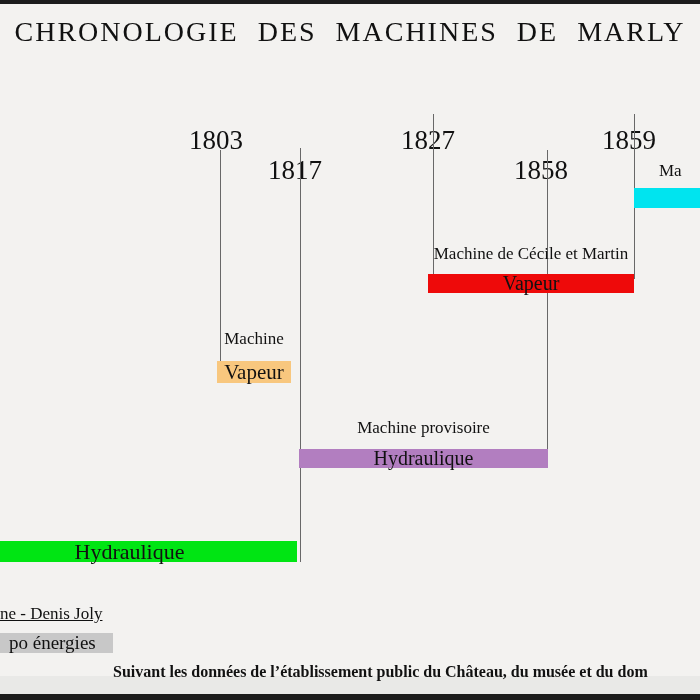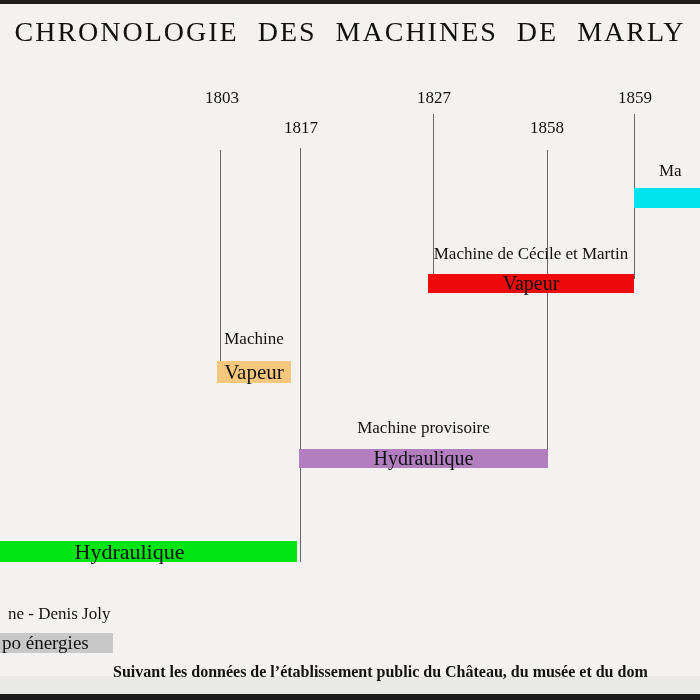--- a/index.html
+++ b/index.html
@@ -12,22 +12,22 @@
   }
   .frame{position:absolute;left:0;width:700px;background:#1c1c1c;}
   .frame.top{top:0;height:4px;}
   .frame.bottom{top:694px;height:6px;}
   .title{
     position:absolute;top:16px;left:0;width:700px;
     text-align:center;font-size:28px;letter-spacing:2px;word-spacing:10px;
     white-space:nowrap;
   }
   .year{
-    position:absolute;width:66px;text-align:center;
-    font-size:17px;line-height:22px;
+    position:absolute;width:66px;text-align:left;
+    font-size:27px;line-height:22px;margin-top:42px;
   }
   .vline{position:absolute;width:1px;background:#686868;z-index:1;}
   .bar{
     position:absolute;z-index:2;
     text-align:center;font-size:20px;
     display:flex;align-items:center;justify-content:center;
     white-space:nowrap;
   }
   .mlabel{
     position:absolute;z-index:3;font-size:17px;line-height:19px;
@@ -76,22 +76,22 @@
 
   <div class="mlabel center" style="left:299px;top:418px;width:249px;">Machine provisoire</div>
   <div class="bar" style="left: 299px; top: 449px; width: 249px; height: 19px; font-size: 20px; background: rgb(178, 126, 192);">
     <span>Hydraulique</span>
   </div>
 
   <div class="bar" style="left: 0px; top: 541px; width: 297px; height: 21px; font-size: 22px; padding-right: 38px; box-sizing: border-box; background: rgb(0, 229, 19);">
     <span>Hydraulique</span>
   </div>
 
-  <div class="mlabel" style="left:8px;top:604px;">ne - Denis Joly</div>
-  <div class="bar" style="left: 0px; top: 633px; width: 113px; height: 20px; font-size: 19px; justify-content: flex-start; padding-left: 2px; box-sizing: border-box; background: rgb(200, 200, 200);">
+  <div class="mlabel" style="left:0px;top:604px;text-decoration:underline;">ne - Denis Joly</div>
+  <div class="bar" style="left: 0px; top: 633px; width: 113px; height: 20px; font-size: 19px; justify-content: flex-start; padding-left: 9px; box-sizing: border-box; background: rgb(200, 200, 200);">
     <span>po énergies</span>
   </div>
 
   <div class="caption">Suivant les données de l’établissement public du Château, du musée et du dom</div>
 
   <div class="frame bottom"></div>
 
 </div>
 
 </body></html>

